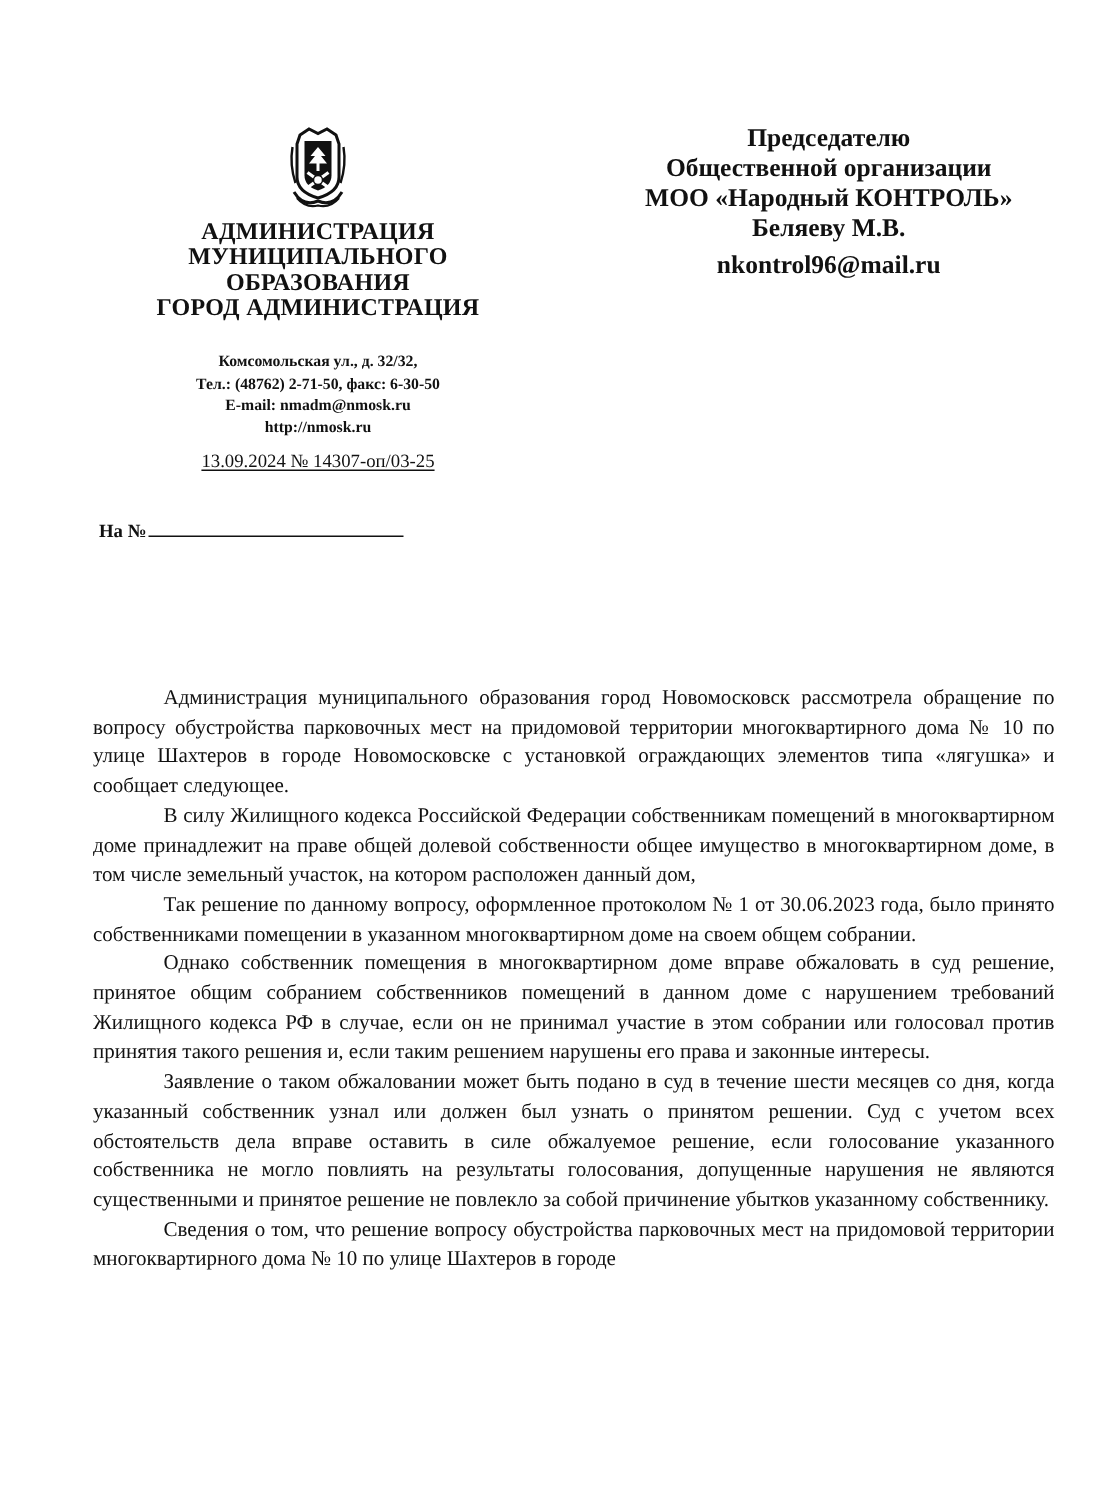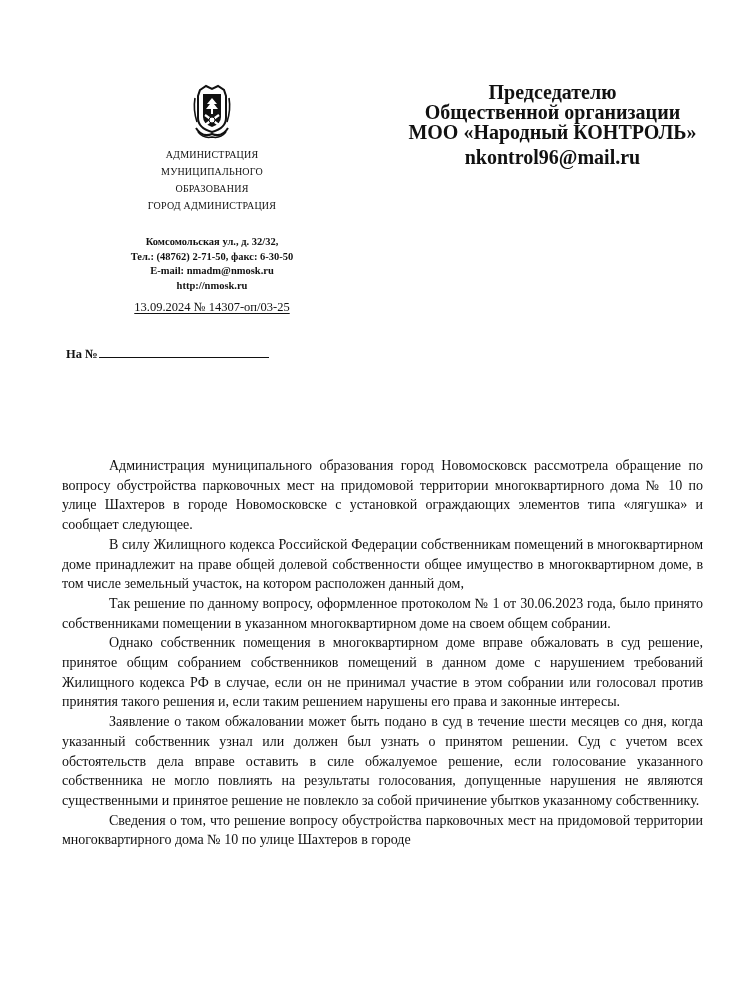--- a/index.html
+++ b/index.html
@@ -27,22 +27,22 @@
       width: 300px;
       text-align: center;
     }
     .emblem {
       width: 40px;
       height: 56px;
       margin: 0 auto 6px auto;
       display: block;
     }
     .org-name {
-      font-weight: normal;
-      font-size: 10px;
+      font-weight: bold;
+      font-size: 16px;
       line-height: 17px;
       letter-spacing: 0.2px;
     }
     .address {
       margin-top: 21px;
       font-weight: bold;
       font-size: 10.5px;
       line-height: 14.5px;
     }
     .reg-number {
@@ -66,21 +66,21 @@
       vertical-align: baseline;
       margin-left: 1px;
     }
     .right-block {
       position: absolute;
       left: 400px;
       top: 82px;
       width: 305px;
       text-align: center;
       font-weight: bold;
-      font-size: 20px;
+      font-size: 17px;
       line-height: 20px;
     }
     .right-block .email {
       margin-top: 5px;
     }
     .greeting {
       position: absolute;
       left: 62px;
       top: 396px;
       width: 646px;
@@ -138,20 +138,21 @@
   </div>
 
   <div class="reply-to">
     <span>На №</span><span class="reply-line"></span>
   </div>
 
   <div class="right-block">
     <div>Председателю</div>
     <div>Общественной организации</div>
     <div>МОО «Народный КОНТРОЛЬ»</div>
+    <div>Беляеву М.В.</div>
     <div class="email">nkontrol96@mail.ru</div>
   </div>
 
 
   <div class="body-text">
     <p>Администрация муниципального образования город Новомосковск рассмотрела обращение по вопросу обустройства парковочных мест на придомовой территории многоквартирного дома № 10 по улице Шахтеров в городе Новомосковске с установкой ограждающих элементов типа «лягушка»  и сообщает следующее.</p>
     <p>В силу Жилищного кодекса Российской Федерации собственникам помещений в многоквартирном доме принадлежит на праве общей долевой собственности общее имущество в многоквартирном доме, в том числе земельный участок, на котором расположен данный дом,</p>
     <p>Так решение по данному вопросу, оформленное протоколом № 1 от 30.06.2023 года, было принято собственниками помещении в указанном многоквартирном доме на своем общем собрании.</p>
     <p>Однако собственник помещения в многоквартирном доме вправе обжаловать в суд решение, принятое общим собранием собственников помещений в данном доме с нарушением требований Жилищного кодекса РФ в случае, если он не принимал участие в этом собрании или голосовал против принятия такого решения и, если таким решением нарушены его права и законные интересы.</p>
     <p>Заявление о таком обжаловании может быть подано в суд в течение шести месяцев со дня, когда указанный собственник узнал или должен был узнать о принятом решении. Суд с учетом всех обстоятельств дела вправе оставить в силе обжалуемое решение, если голосование указанного собственника не могло повлиять на результаты голосования, допущенные нарушения не являются существенными и принятое решение не повлекло за собой причинение убытков указанному собственнику.</p>

